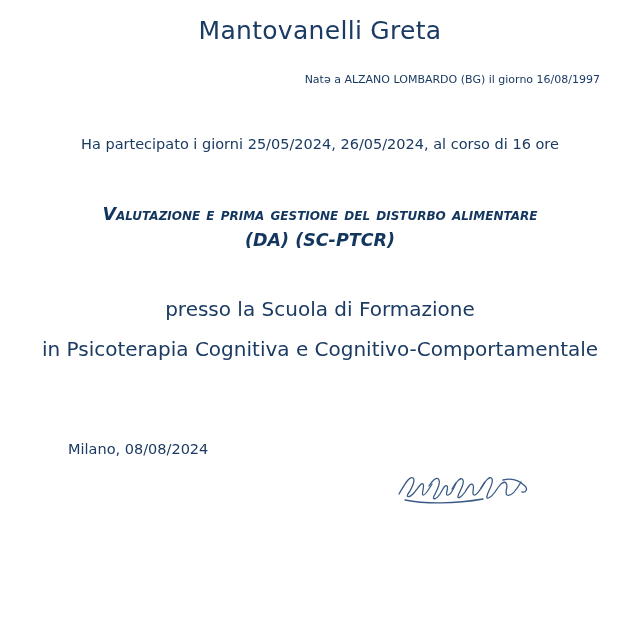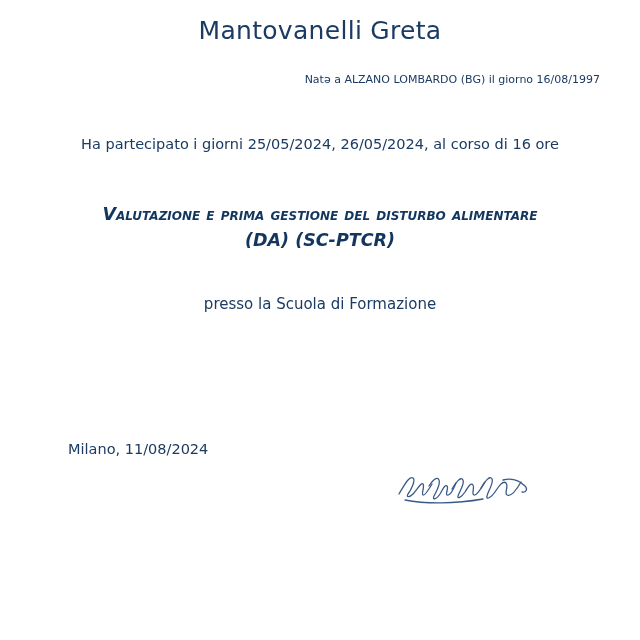--- a/index.html
+++ b/index.html
@@ -54,21 +54,21 @@
     color: #12365e;
     margin-top: 44px;
     line-height: 1.45;
     padding: 0 60px;
   }
   .course-title .plain {
     font-variant: normal;
   }
   .school-block {
     text-align: center;
-    font-size: 15px;
+    font-size: 20px;
     color: #1b3b63;
     margin-top: 36px;
     line-height: 2.0;
   }
   .school-block div {
     margin: 0;
   }
   .place-date {
     position: absolute;
     left: 68px;
@@ -98,23 +98,24 @@
 
   <div class="participation">Ha partecipato i giorni  25/05/2024,  26/05/2024,  al corso di 16 ore</div>
 
   <div class="course-title">
     <span>Valutazione e prima gestione del disturbo alimentare</span>
     <span class="plain">(DA) (SC-PTCR)</span>
   </div>
 
   <div class="school-block">
     <div>presso la Scuola di Formazione</div>
+    <div>in Psicoterapia Cognitiva e Cognitivo-Comportamentale</div>
   </div>
 
-  <div class="place-date">Milano, 11/08/2024</div>
+  <div class="place-date">Milano, 08/08/2024</div>
 
   <div class="signature">
     <svg width="140" height="60" viewBox="0 0 140 60" fill="none" xmlns="http://www.w3.org/2000/svg">
       <g stroke="#3a5a86" stroke-width="1.3" fill="none" stroke-linecap="round">
         <path d="M4 38 C10 28, 14 20, 18 22 C21 24, 16 34, 13 38 C11 41, 14 42, 18 38 C22 34, 26 26, 28 28 C30 30, 26 38, 28 39 C30 40, 34 33, 37 28"></path>
         <path d="M34 30 C38 24, 42 20, 44 24 C46 28, 41 36, 39 40 C37 44, 41 44, 45 38 C48 33, 50 28, 52 30 C54 32, 50 38, 52 39 C55 40, 59 32, 61 27"></path>
         <path d="M57 33 C61 26, 66 20, 68 24 C70 28, 64 36, 63 40 C62 43, 66 42, 70 36 C73 31, 76 26, 78 29 C80 32, 76 38, 79 39 C82 40, 87 31, 90 26"></path>
         <path d="M86 32 C90 25, 95 19, 97 23 C99 27, 93 35, 92 40 C91 44, 96 42, 100 36 C104 30, 108 24, 111 27 C114 30, 109 37, 112 39 C116 41, 122 33, 126 26"></path>
         <path d="M108 24 C116 22, 124 24, 130 30 C133 33, 131 37, 127 36"></path>
         <path d="M10 44 C30 48, 60 48, 88 43"></path>

